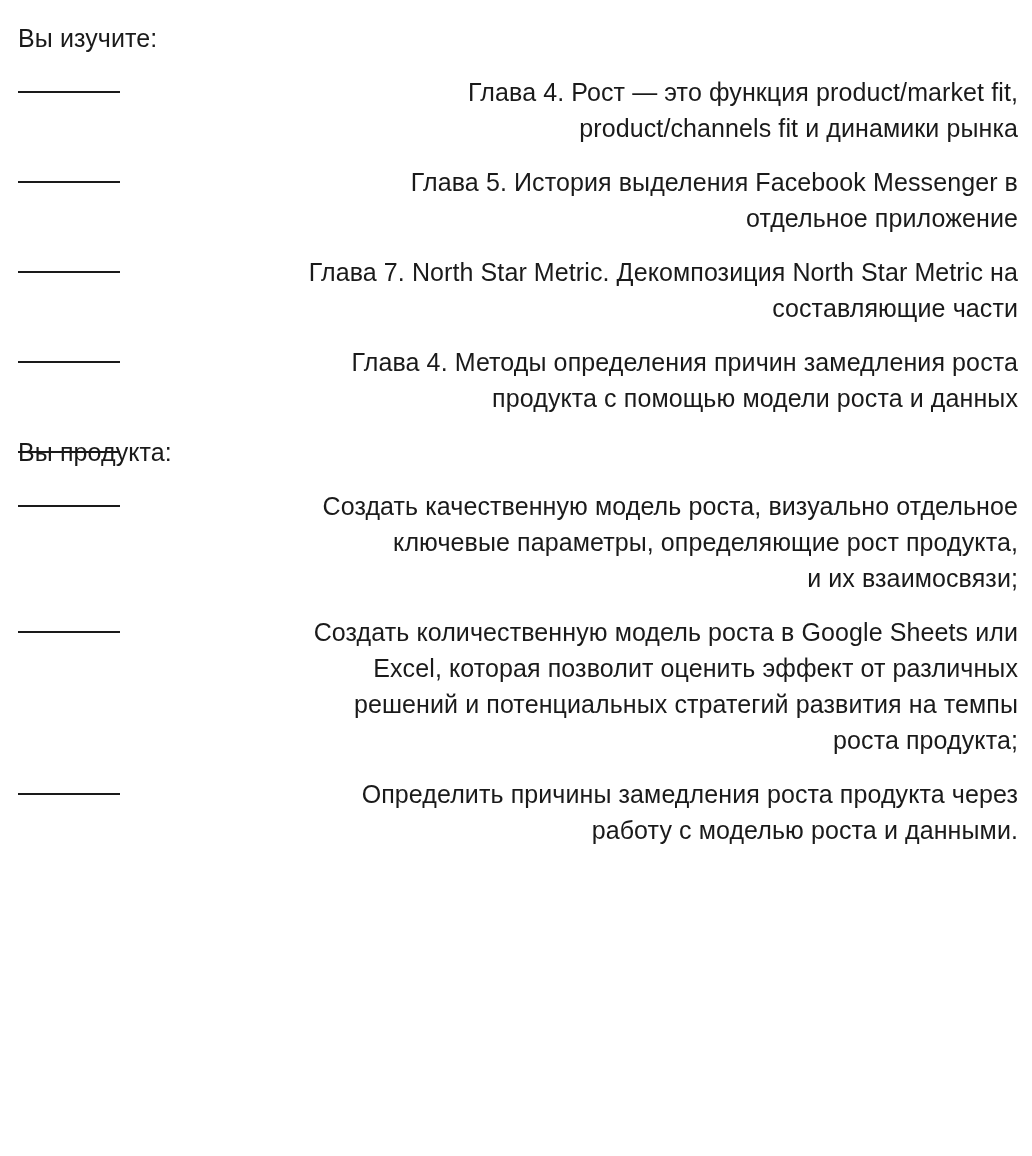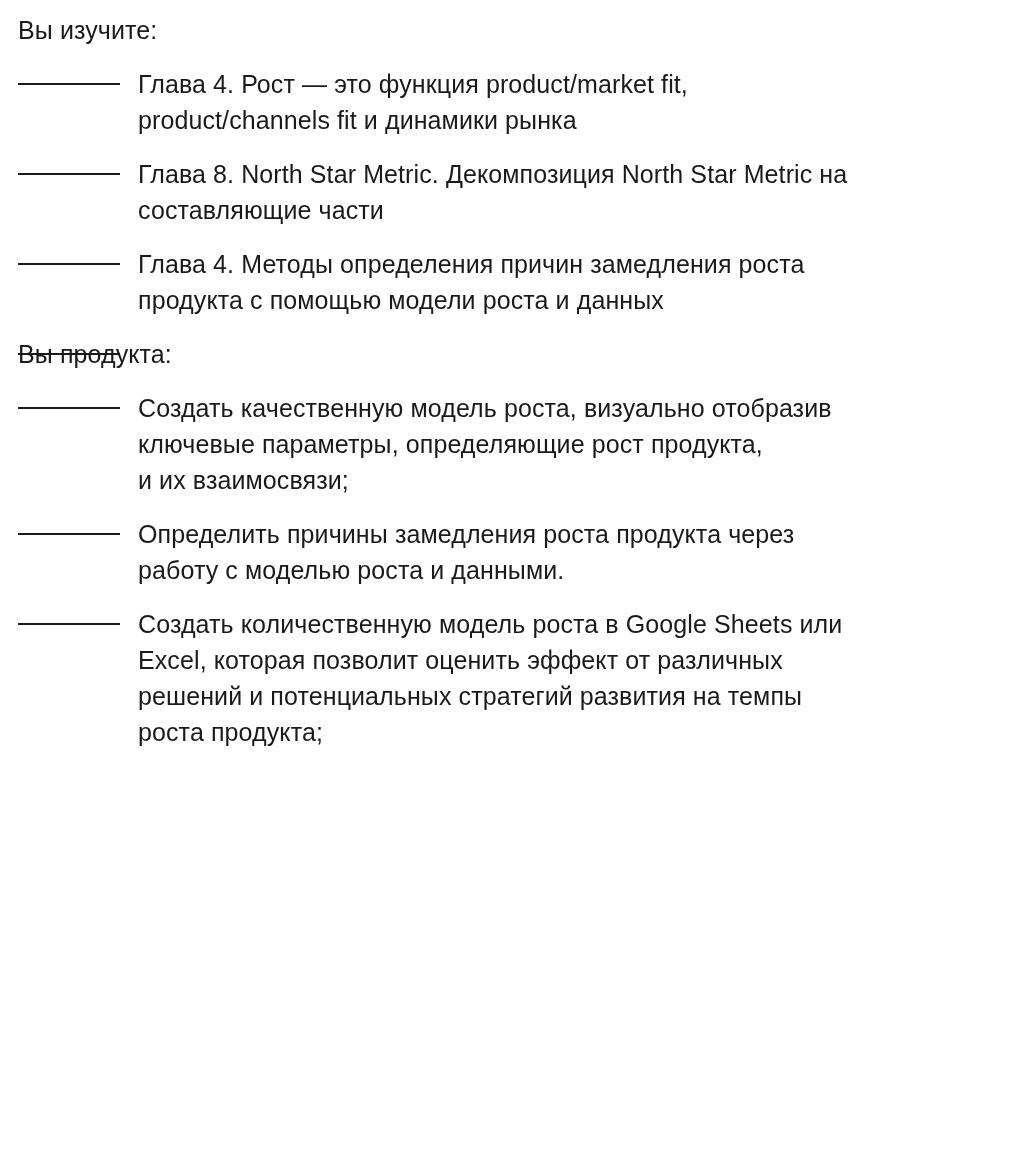--- a/index.html
+++ b/index.html
@@ -11,21 +11,21 @@
       width: 1032px;
       height: 1156px;
       overflow: hidden;
       font-family: "Liberation Sans", sans-serif;
       color: #1a1a1a;
       position: relative;
     }
     .page {
       position: absolute;
       left: 18px;
-      top: 12px;
+      top: 20px;
       width: 1000px;
     }
     .section-heading {
       font-size: 25px;
       line-height: 36px;
       margin: 0 0 18px 0;
       font-weight: normal;
       letter-spacing: 0.1px;
     }
     .list {
@@ -45,44 +45,47 @@
       position: absolute;
       left: 0;
       top: 17px;
       width: 102px;
       height: 2px;
       background: #1a1a1a;
     }
     .item-text {
       display: block;
       white-space: pre-line;
+      text-align: right;
     }
     .section + .section {
       margin-top: 0px;
     }
   </style>
 </head>
 <body>
 
 <div class="page">
 
   <section class="section">
     <h2 class="section-heading">Вы изучите:</h2>
     <ul class="list">
       <li class="list-item">
         <span class="dash"></span>
         <span class="item-text">Глава 4. Рост — это функция product/market fit,
 product/channels fit и динамики рынка</span>
       </li>
       <li class="list-item">
         <span class="dash"></span>
+        <span class="item-text">Глава 5. История выделения Facebook Messenger в
+отдельное приложение</span>
       </li>
       <li class="list-item">
         <span class="dash"></span>
-        <span class="item-text">Глава 8. North Star Metric. Декомпозиция North Star Metric на
+        <span class="item-text">Глава 7. North Star Metric. Декомпозиция North Star Metric на
 составляющие части</span>
       </li>
       <li class="list-item">
         <span class="dash"></span>
         <span class="item-text">Глава 4. Методы определения причин замедления роста
 продукта с помощью модели роста и данных</span>
       </li>
       <li class="list-item">
         <span class="dash"></span>
       </li>
@@ -90,35 +93,35 @@
   </section>
 
   <section class="section">
     <h2 class="section-heading">Вы продукта:</h2>
     <ul class="list">
       <li class="list-item">
         <span class="dash"></span>
       </li>
       <li class="list-item">
         <span class="dash"></span>
-        <span class="item-text">Создать качественную модель роста, визуально отобразив
+        <span class="item-text">Создать качественную модель роста, визуально отдельное
 ключевые параметры, определяющие рост продукта,
 и их взаимосвязи;</span>
       </li>
       <li class="list-item">
         <span class="dash"></span>
       </li>
       <li class="list-item">
         <span class="dash"></span>
-        <span class="item-text">Определить причины замедления роста продукта через
-работу с моделью роста и данными.</span>
-      </li>
-      <li class="list-item">
-        <span class="dash"></span>
         <span class="item-text">Создать количественную модель роста в Google Sheets или
 Excel, которая позволит оценить эффект от различных
 решений и потенциальных стратегий развития на темпы
 роста продукта;</span>
+      </li>
+      <li class="list-item">
+        <span class="dash"></span>
+        <span class="item-text">Определить причины замедления роста продукта через
+работу с моделью роста и данными.</span>
       </li>
     </ul>
   </section>
 
 </div>
 
 </body></html>

